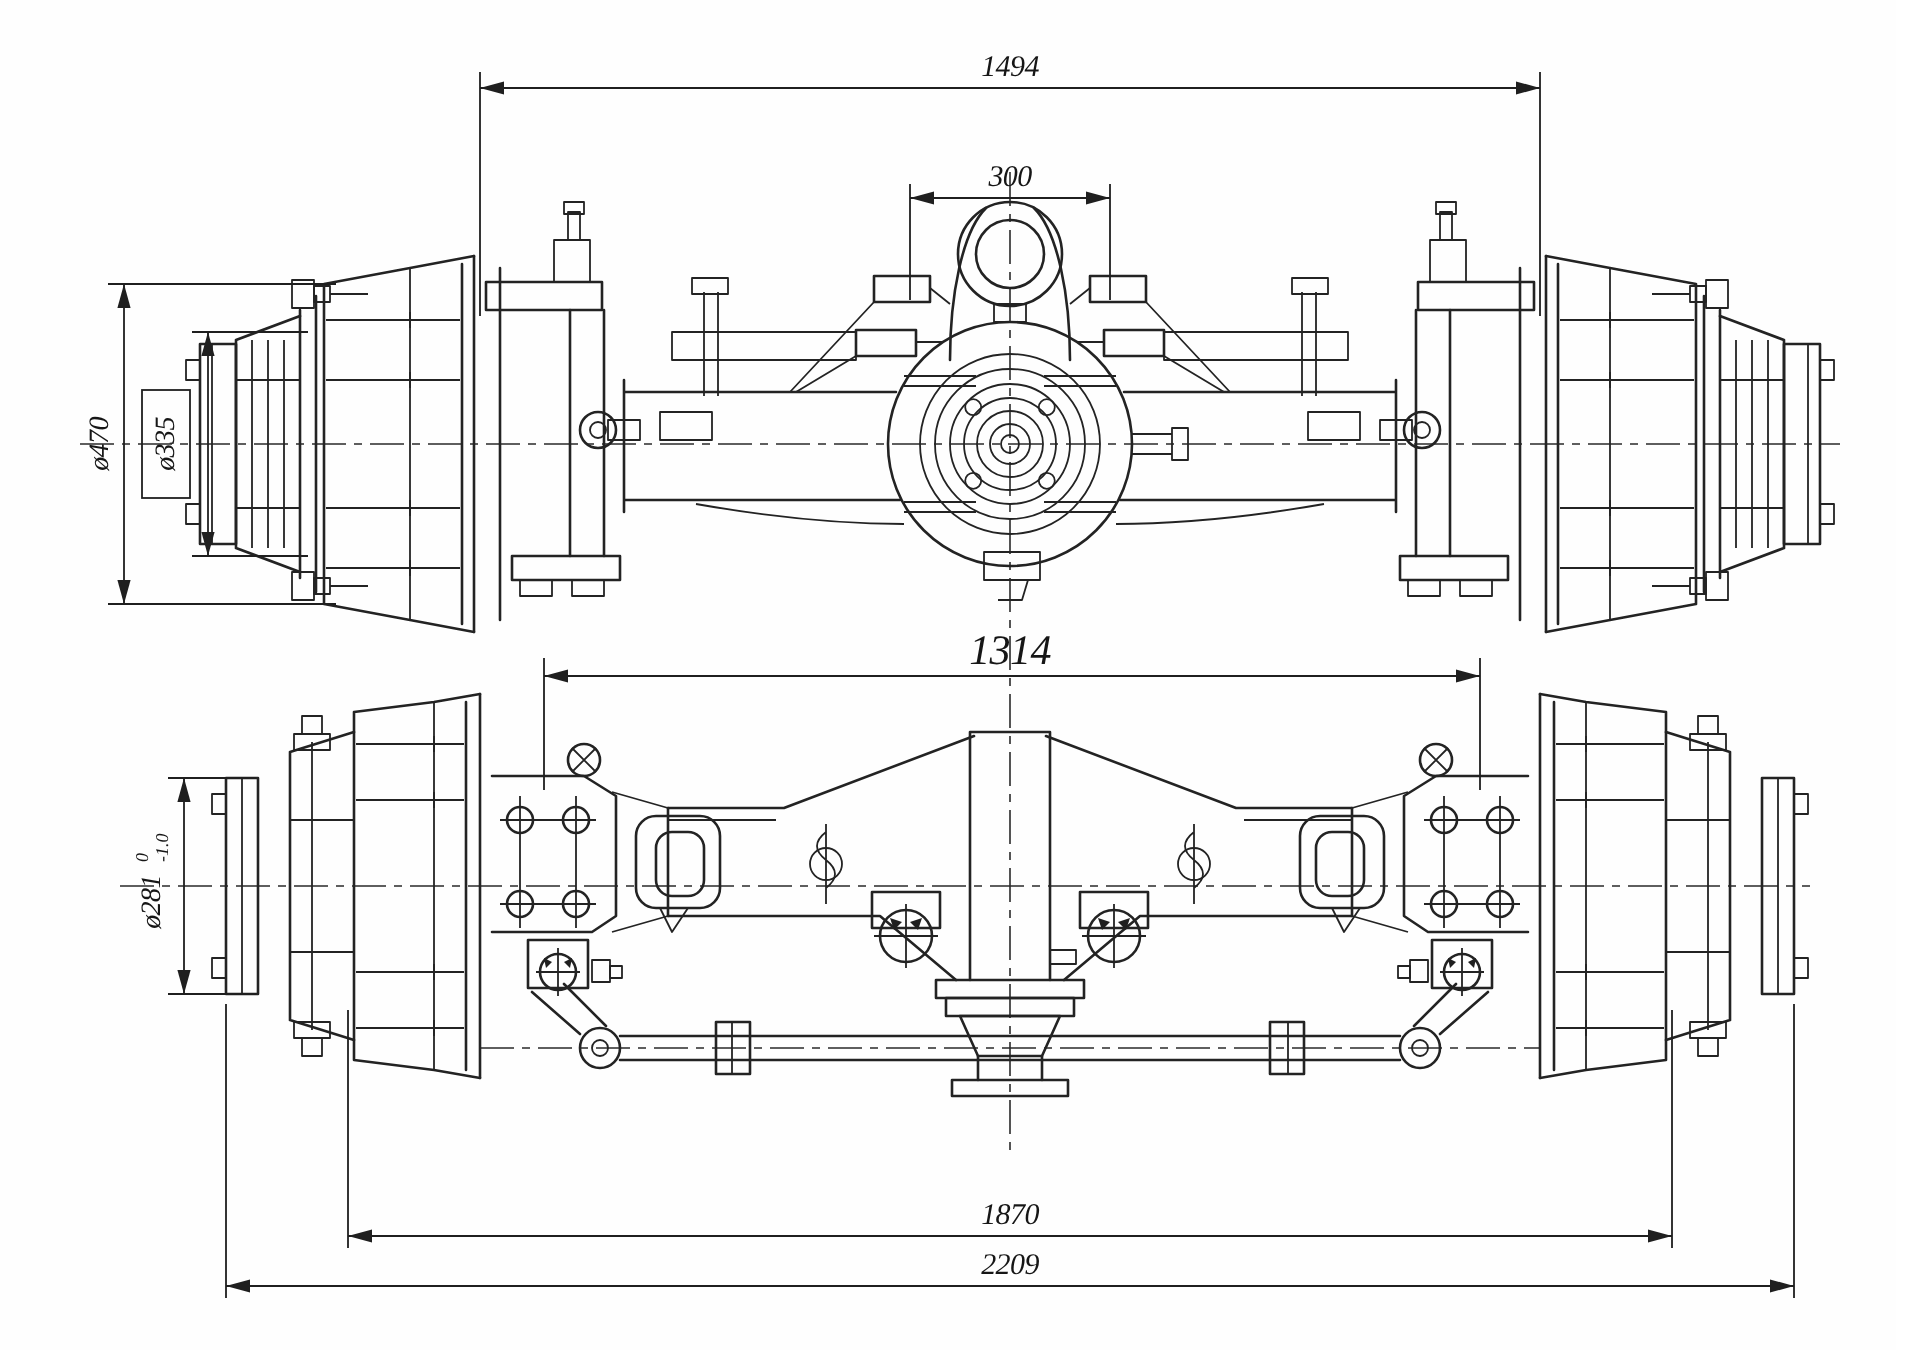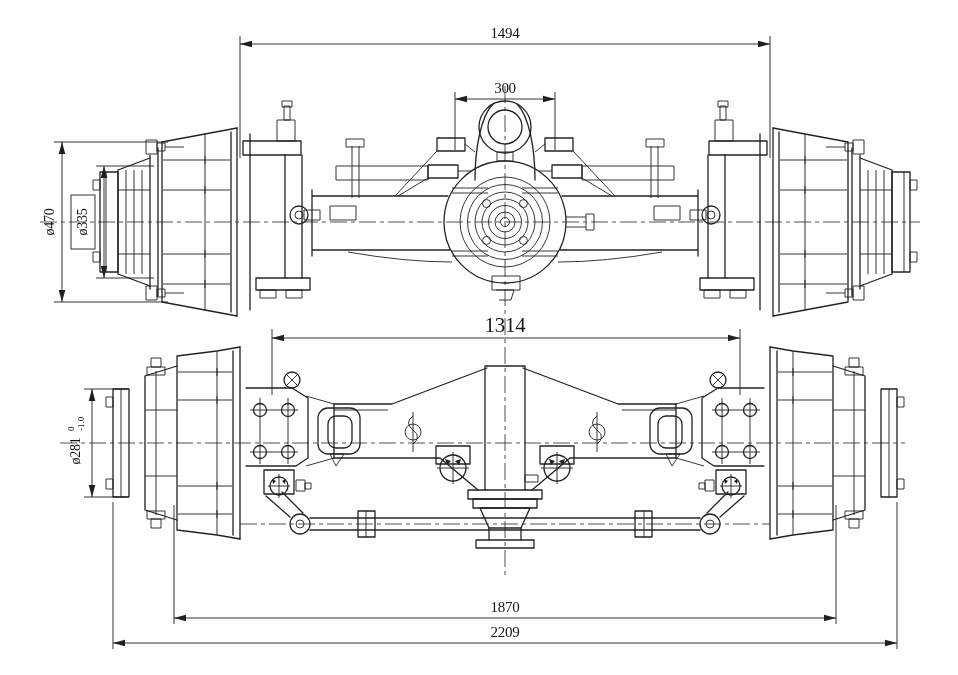--- a/index.html
+++ b/index.html
@@ -1,16 +1,16 @@
 <!DOCTYPE html>
 <html><head>
 <meta charset="utf-8">
 <style>
   html,body{margin:0;padding:0;background:#ffffff;}
-  .page{width:948px;height:675px;background:#fefefe;position:relative;overflow:hidden;}
+  .page{width:948px;height:675px;background:#fefefe;position:relative;overflow:hidden;font-style:italic;}
   svg{display:block;}
   .geo{stroke:#232323;fill:none;stroke-width:1.3;stroke-linejoin:round;stroke-linecap:round;}
   .thin{stroke:#232323;fill:none;stroke-width:0.9;stroke-linejoin:round;}
   .cl{stroke:#2a2a2a;fill:none;stroke-width:0.8;stroke-dasharray:17 4 4 4;}
   .dim{stroke:#1f1f1f;fill:none;stroke-width:0.9;}
   .arr{fill:#1f1f1f;stroke:none;}
   .dtxt{font-family:"Liberation Serif","DejaVu Serif",serif;fill:#161616;}
   .s15{font-size:15px;letter-spacing:-0.3px;}
   .s21{font-size:21px;letter-spacing:-0.3px;}
   .s14{font-size:14px;letter-spacing:-0.3px;}

